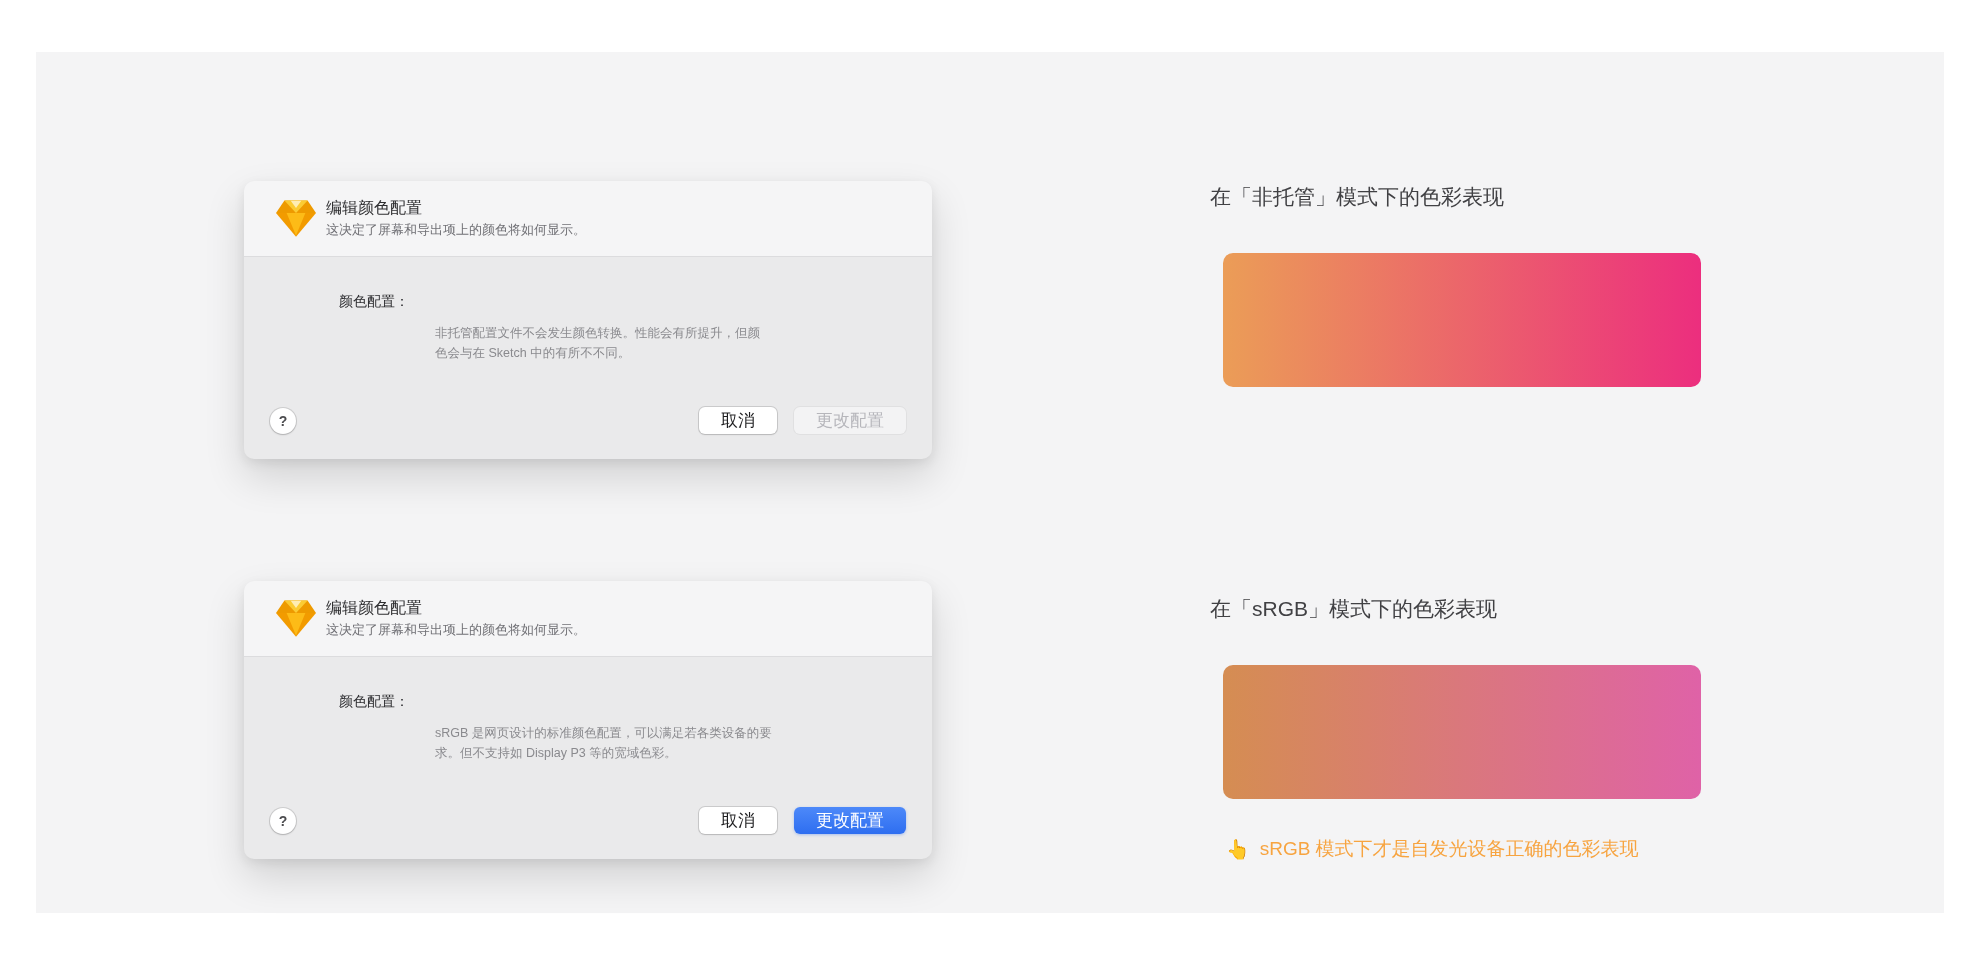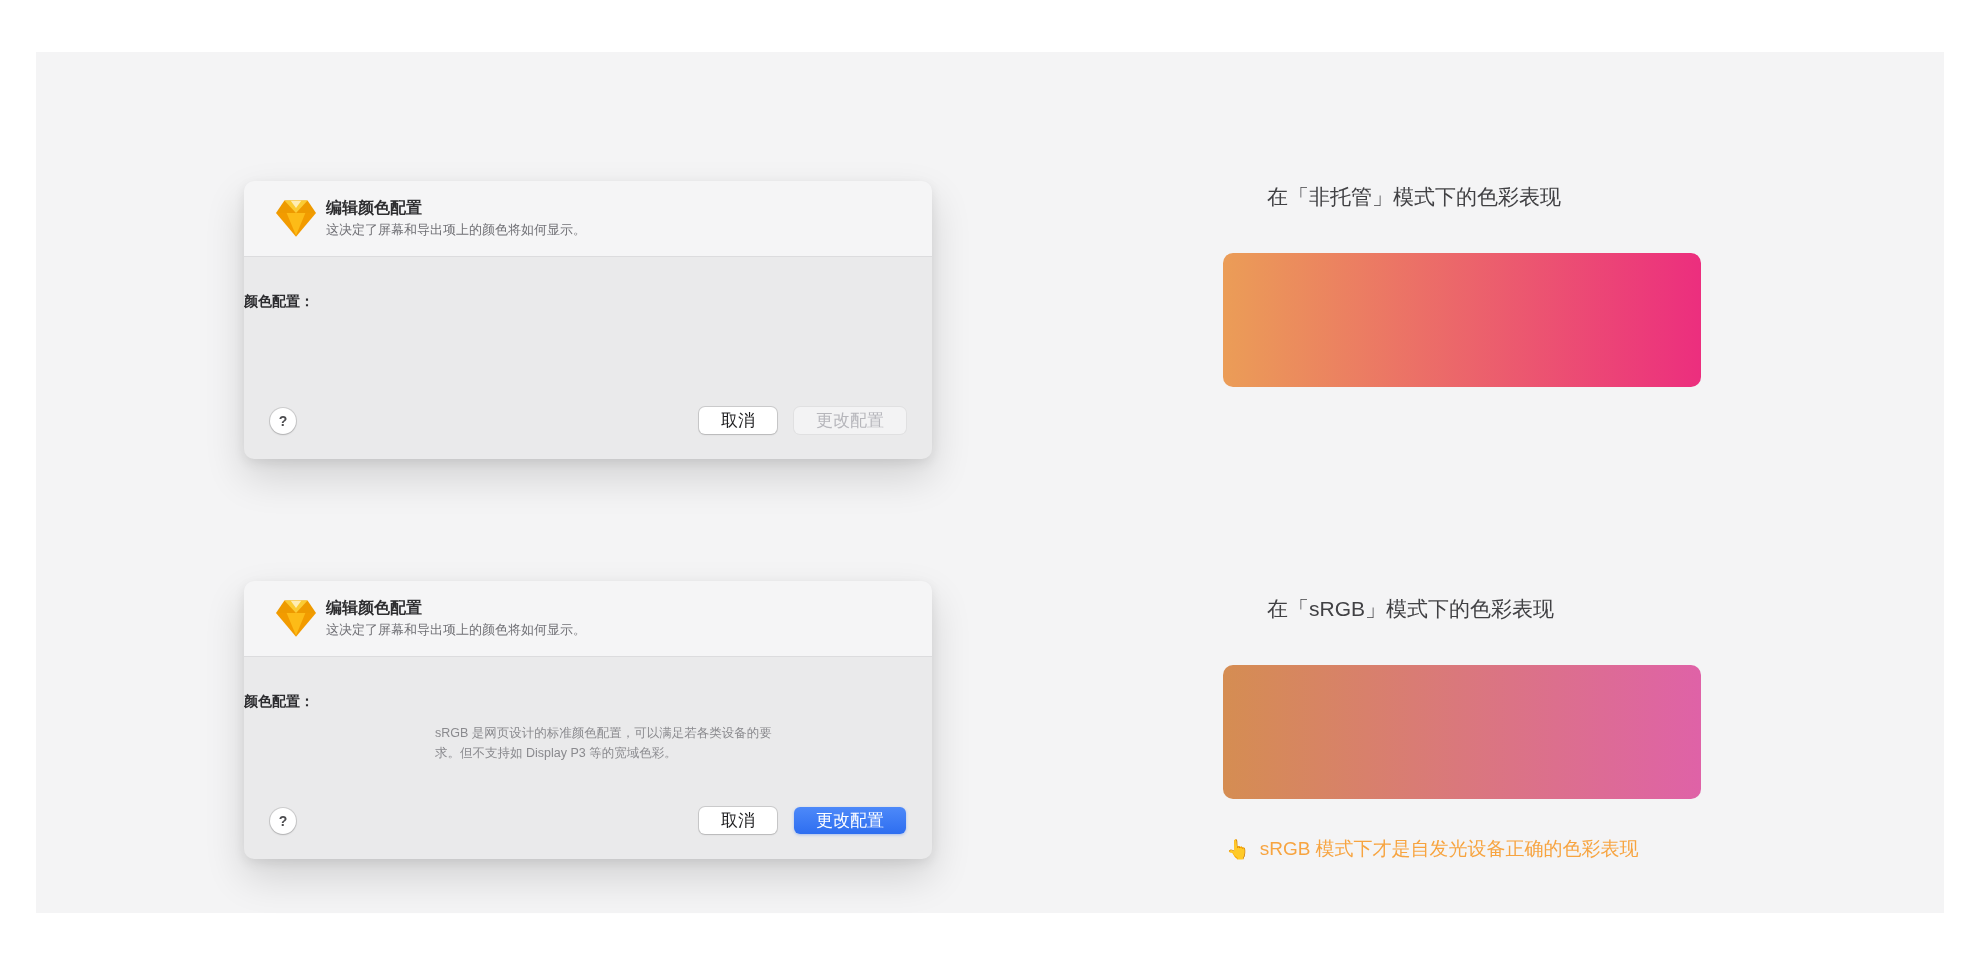--- a/index.html
+++ b/index.html
@@ -10,26 +10,26 @@
 
   
   .dialog { position:absolute; width:688px; height:278px; border-radius:10px;
             background:#EAEAEB; overflow:hidden;
             box-shadow:0 18px 40px rgba(0,0,0,.14), 0 4px 12px rgba(0,0,0,.08); }
   .dialog-1 { left:208px; top:129px; }
   .dialog-2 { left:208px; top:529px; }
   .dialog-header { height:76px; background:#F5F5F6; border-bottom:1px solid #DCDCDE;
                    display:flex; align-items:center; padding:0 24px 0 32px; }
   .app-icon { width:40px; height:37px; margin-right:10px; flex:0 0 auto; }
-  .dialog-title { font-size:16px; font-weight:bold; color:#2E2E30; line-height:1.25; }
+  .dialog-title { font-size:16px; font-weight:normal; color:#2E2E30; line-height:1.25; }
   .dialog-subtitle { font-size:13px; color:#707075; margin-top:3px; }
 
   .field-row { display:flex; align-items:center; margin-top:36px; }
-  .field-label { width:178px; padding-right:13px;
-                 font-size:14px; font-weight:700; color:#2B2B2E; }
+  .field-label { width:178px; text-align:right; padding-right:13px;
+                 font-size:14px; font-weight:400; color:#2B2B2E; }
   .select { position:relative; width:292px; height:26px; background:#FFFFFF;
             border-radius:6px; box-shadow:0 0 0 1px rgba(0,0,0,.14), 0 1px 2px rgba(0,0,0,.08);
             display:flex; align-items:center; }
   .select-value { font-size:14px; color:#1D1D1F; padding-left:11px; }
   .stepper { position:absolute; right:2px; top:2px; width:22px; height:22px;
              border-radius:5px; background:linear-gradient(#4F8BF8,#2D6BF3);
              display:flex; align-items:center; justify-content:center; }
   .description { margin:13px 0 0 191px; width:474px; font-size:12.5px;
                  color:#8A8A8E; line-height:1.58; }
 
@@ -44,21 +44,21 @@
          align-items:center; justify-content:center; }
   .btn-cancel { width:78px; background:#FFFFFF; color:#1D1D1F; margin-right:17px;
                 box-shadow:0 0 0 1px rgba(0,0,0,.13), 0 1px 2px rgba(0,0,0,.10); }
   .btn-confirm-disabled { width:112px; background:#F3F3F4; color:#B6B6BB;
                 box-shadow:0 0 0 1px rgba(0,0,0,.04); }
   .btn-confirm-primary { width:112px; color:#FFFFFF;
                 background:linear-gradient(#4D89F9,#2E6EF0);
                 box-shadow:0 1px 3px rgba(46,110,240,.35); }
 
   
-  .preview-title { position:absolute; left:1231px; font-size:21px; color:#414144; }
+  .preview-title { position:absolute; left:1174px; font-size:21px; color:#414144; }
   .preview-title-1 { top:131px; }
   .preview-title-2 { top:543px; }
   .gradient-swatch { position:absolute; left:1187px; width:478px; height:134px;
                      border-radius:10px; }
   .gradient-1 { top:201px; }
   .gradient-2 { top:613px; }
   .note { position:absolute; left:1190px; top:784px; font-size:19px;
           display:flex; align-items:center; gap:10px; }
 </style>
 </head>
@@ -78,20 +78,24 @@
       <div>
         <div class="dialog-title">编辑颜色配置</div>
         <div class="dialog-subtitle">这决定了屏幕和导出项上的颜色将如何显示。</div>
       </div>
     </div>
 
     <div class="field-row">
       <div class="field-label">颜色配置：</div>
     </div>
 
+    <div class="description">
+      <span>非托管配置文件不会发生颜色转换。性能会有所提升，但颜</span><br>
+      <span>色会与在 Sketch 中的有所不不同。</span>
+    </div>
 
     <div class="dialog-footer">
       <div class="help-btn">?</div>
       <div class="footer-spacer"></div>
       <div class="btn btn-cancel">取消</div>
       <div class="btn btn-confirm-disabled">更改配置</div>
     </div>
   </div>
 
   <div class="dialog dialog-2">

